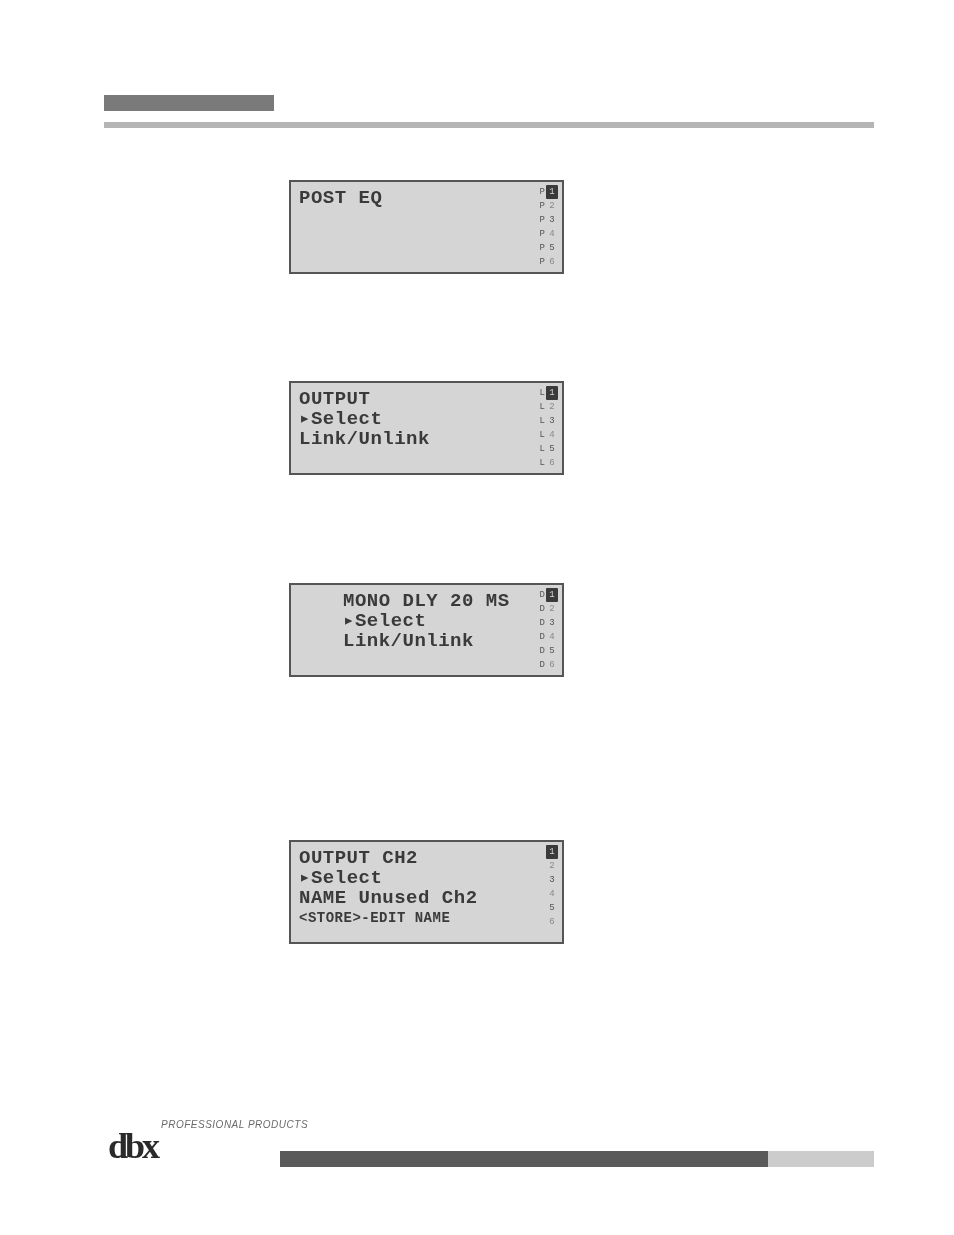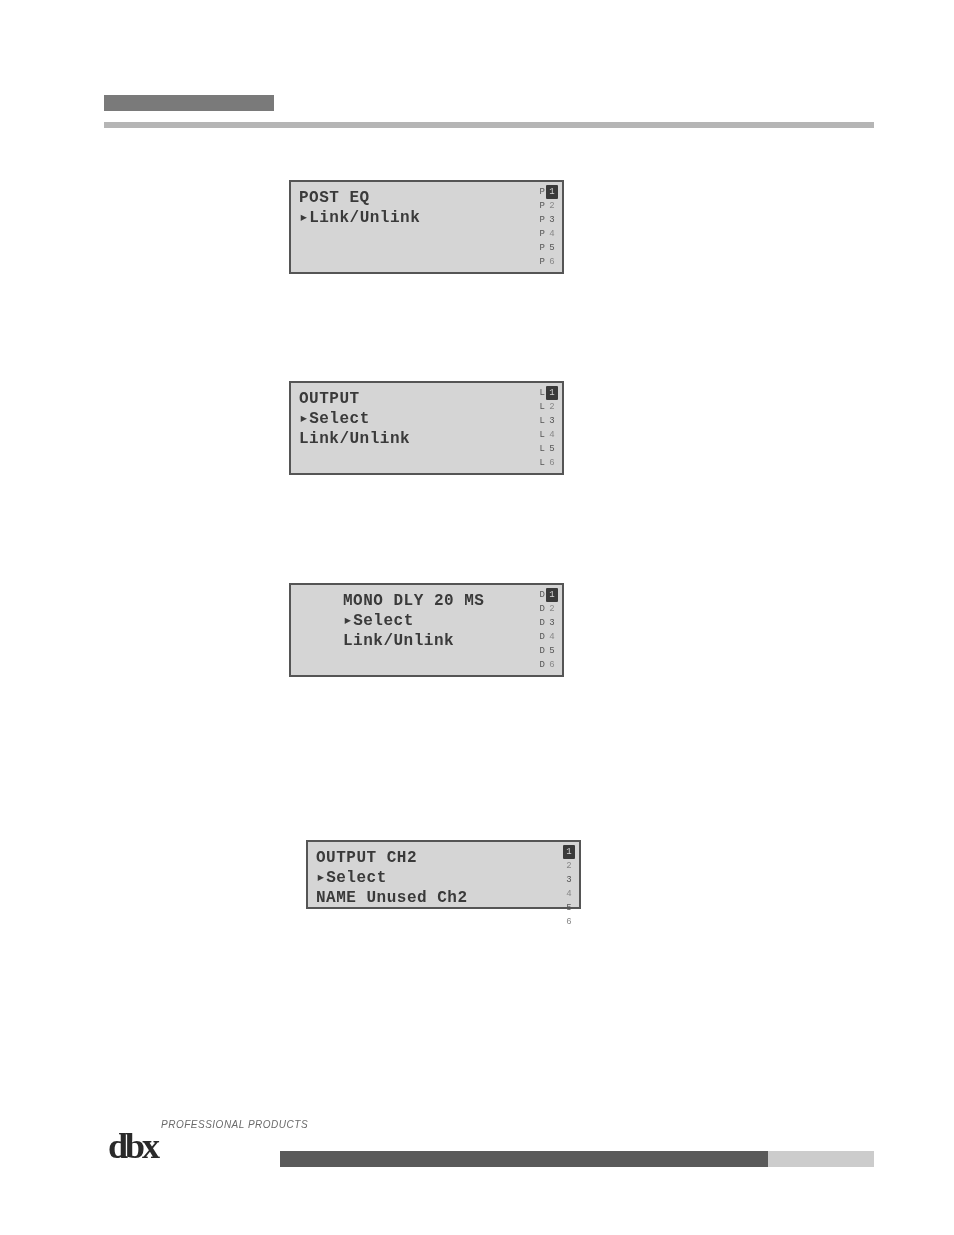--- a/index.html
+++ b/index.html
@@ -38,21 +38,21 @@
       background: #d5d5d5;
       font-family: 'Courier New', monospace;
     }
     .lcd-content {
       position: relative;
       width: 100%;
       height: 100%;
       padding: 6px 8px;
     }
     .lcd-line {
-      font-size: 16px;
+      font-size: 19px;
       letter-spacing: 0.5px;
       color: #3a3a3a;
       white-space: nowrap;
       font-weight: bold;
       line-height: 20px;
     }
     .lcd-sidebar {
       position: absolute;
       right: 4px;
       top: 3px;
@@ -81,21 +81,21 @@
       background: #3a3a3a;
       color: #d5d5d5;
       border-radius: 1px;
     }
     .lcd-sidebar-num.dim {
       color: #888;
     }
     .lcd1 { top: 180px; left: 289px; }
     .lcd2 { top: 381px; left: 289px; }
     .lcd3 { top: 583px; left: 289px; padding-left: 44px; }
-    .lcd4 { top: 840px; left: 306px; height: 69px; }
+    .lcd4 { top: 840px; left: 289px; height: 104px; }
     
     .logo-area {
       position: absolute;
       bottom: 68px;
       left: 108px;
       display: flex;
       align-items: flex-start;
       margin-top: 12px;
     }
     .logo-text {
@@ -135,21 +135,20 @@
 <body>
 
 <div class="top-bar-dark"></div>
 <div class="top-bar-light"></div>
 
 <div class="lcd lcd1">
   <div class="lcd-content">
     <div class="lcd-line">POST EQ</div>
     <div class="lcd-line"></div>
     <div class="lcd-line"></div>
-    <div class="lcd-line">▸Link/Unlink</div>
     <div class="lcd-sidebar">
         <div class="lcd-sidebar-row">
           <span class="lcd-sidebar-prefix">P</span>
           <span class="lcd-sidebar-num hl">1</span>
         </div>
         <div class="lcd-sidebar-row">
           <span class="lcd-sidebar-prefix">P</span>
           <span class="lcd-sidebar-num dim">2</span>
         </div>
         <div class="lcd-sidebar-row">
@@ -239,20 +238,21 @@
         </div>
       </div>
   </div>
 </div>
 
 <div class="lcd lcd4">
   <div class="lcd-content">
     <div class="lcd-line">OUTPUT CH2</div>
     <div class="lcd-line">▸Select</div>
     <div class="lcd-line">NAME Unused Ch2</div>
+    <div class="lcd-line" style="font-size:14px">&lt;STORE&gt;-EDIT NAME</div>
     <div class="lcd-sidebar">
         <div class="lcd-sidebar-row">
           <span class="lcd-sidebar-prefix"></span>
           <span class="lcd-sidebar-num hl">1</span>
         </div>
         <div class="lcd-sidebar-row">
           <span class="lcd-sidebar-prefix"></span>
           <span class="lcd-sidebar-num dim">2</span>
         </div>
         <div class="lcd-sidebar-row">

